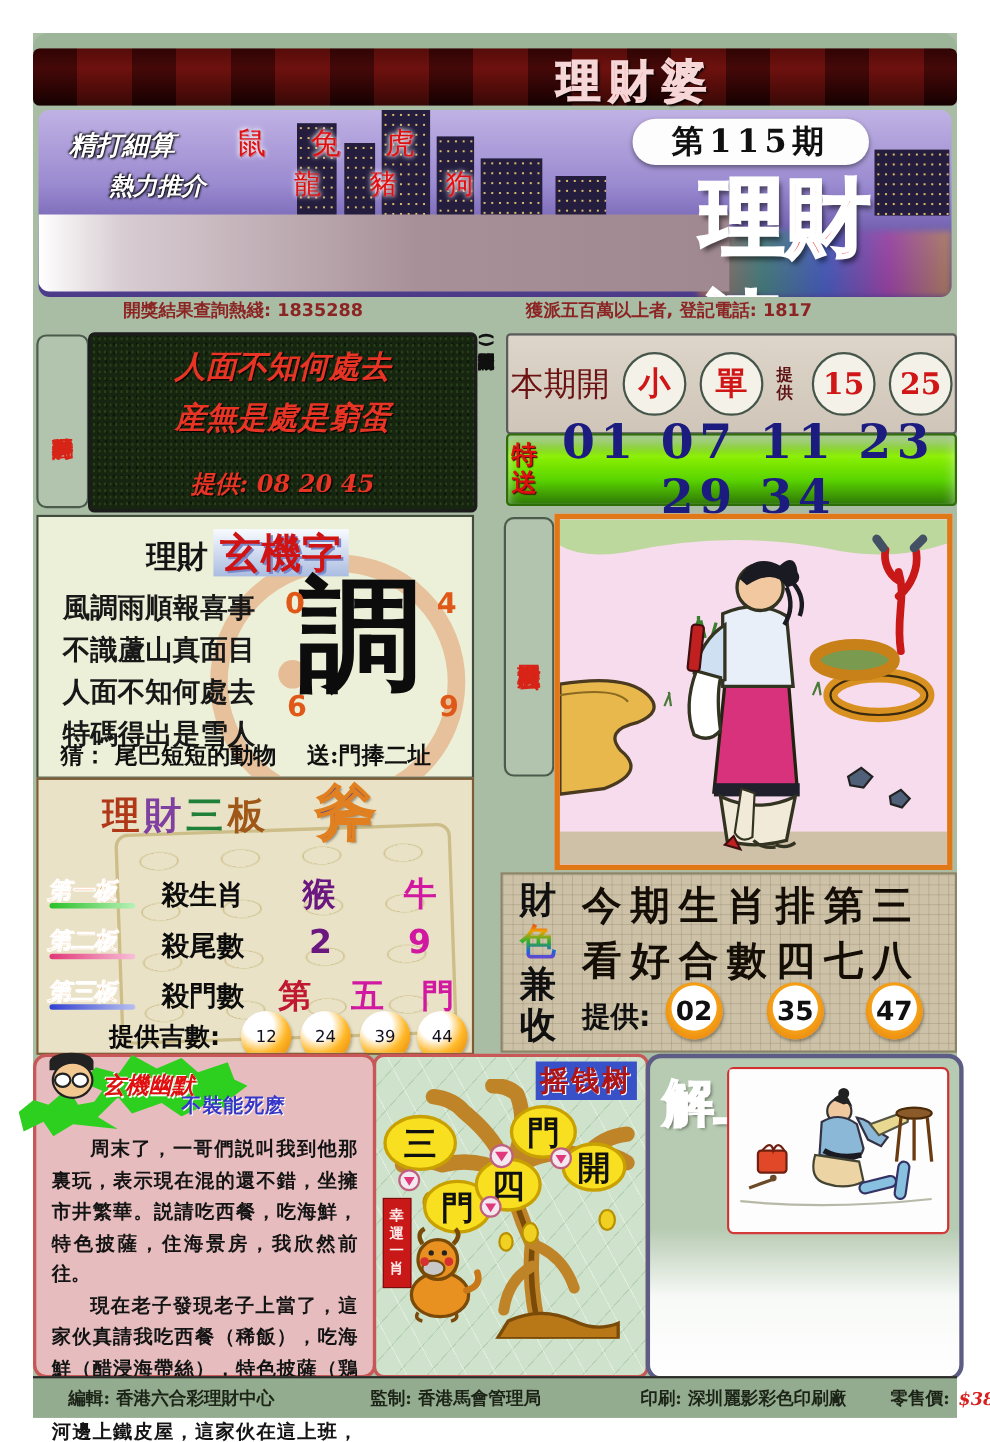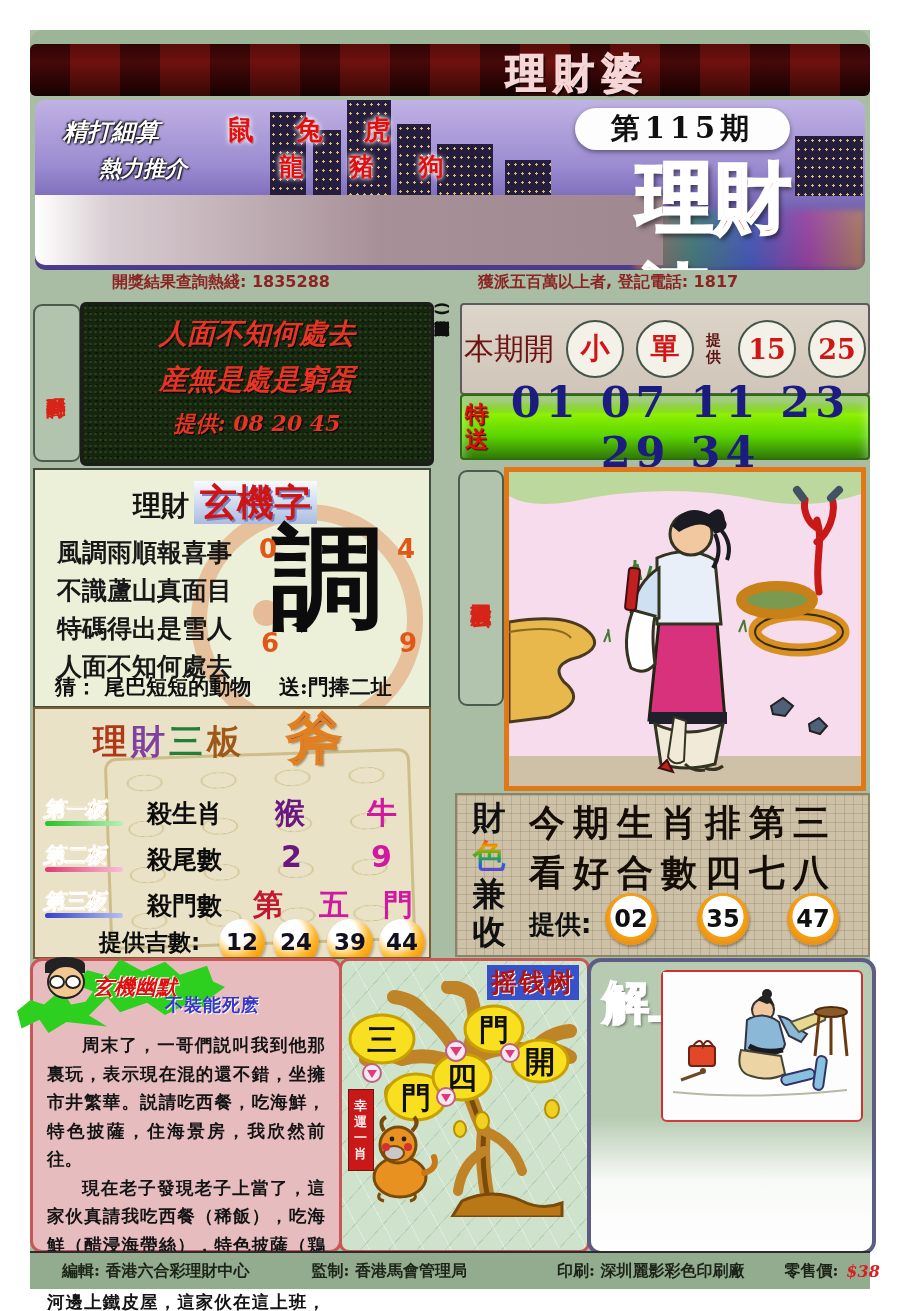--- a/index.html
+++ b/index.html
@@ -22,22 +22,22 @@
   
   .banner{left:35px;top:100px;width:830px;height:170px;border-radius:10px;overflow:hidden;
     background:linear-gradient(180deg,#c0b2e4 0%,#9a8ad0 40%,#6a58aa 70%,#4a3a88 100%);}
   .bldg{position:absolute;background:#241d3e;
     background-image:radial-gradient(circle,rgba(255,216,120,.85) 1px,transparent 1.4px);
     background-size:7px 9px;}
   .water{position:absolute;left:600px;top:110px;width:230px;height:60px;filter:blur(3px);opacity:.55;
     background:linear-gradient(90deg,#e08030,#38a060,#3868c8,#c040a0,#e0a030);}
   .banner-slogan{position:absolute;color:#ffffff;font-weight:bold;font-style:italic;
     text-shadow:1px 1px 2px #000,-1px -1px 2px #000;}
-  .banner-zodiac{position:absolute;color:#e01010;font-weight:700;
-    text-shadow:0 0 4px #fff,0 0 6px #fff,1px 1px 1px #803;margin-left:12px;}
+  .banner-zodiac{position:absolute;color:#e01010;font-weight:400;
+    text-shadow:0 0 4px #fff,0 0 6px #fff,1px 1px 1px #803;}
   .issue-pill{position:absolute;left:540px;top:8px;width:215px;height:42px;background:#fdfdfd;
     border-radius:21px;box-shadow:0 2px 5px rgba(0,0,0,.45);display:flex;align-items:center;justify-content:center;
     font-size:29px;color:#101010;letter-spacing:5px;font-weight:bold;}
   .banner-bigtitle{position:absolute;left:602px;top:48px;font-size:76px;font-weight:900;color:#ee1212;
     letter-spacing:2px;-webkit-text-stroke:3px #ffffff;text-shadow:3px 4px 5px rgba(0,0,0,.55);}
   .banner-blank{position:absolute;left:0;top:95px;width:628px;height:70px;border-radius:0 0 0 10px;
     background:linear-gradient(90deg,#ffffff,#d8cdd2 12%,#a89098 55%,#a08890 100%);}
   
   .hotline{top:272px;font-size:16px;font-weight:bold;color:#8c2424;}
   
@@ -85,21 +85,21 @@
   .sb-axe{position:absolute;left:252px;top:-6px;font-size:54px;font-weight:900;color:#2030b8;
     -webkit-text-stroke:2px #e08020;text-shadow:2px 2px 2px rgba(0,0,0,.35);}
   .board-badge{position:absolute;left:8px;width:86px;font-size:21px;font-weight:900;font-style:italic;
     color:#f07818;-webkit-text-stroke:.6px #ffffff;text-shadow:1px 1px 0 #fff;}
   .board-underline{position:absolute;left:10px;width:78px;height:5px;border-radius:3px;}
   .sb-row-label{position:absolute;left:112px;font-size:25px;font-weight:900;color:#0c0c0c;}
   .sb-val{position:absolute;font-size:30px;font-weight:900;}
   .lucky-label{position:absolute;left:64px;top:218px;font-size:23px;font-weight:900;color:#0c0c0c;}
   .ball-o{position:absolute;top:210px;width:46px;height:46px;border-radius:50%;
     background:radial-gradient(circle at 35% 28%,#ffffff 0 30%,#ffb828 58%,#e07800 100%);
-    display:flex;align-items:center;justify-content:center;font-size:23px;font-weight:700;color:#101020;
+    display:flex;align-items:center;justify-content:center;font-size:15px;font-weight:400;color:#101020;
     box-shadow:1px 2px 3px rgba(0,0,0,.3);}
   
   .pic-frame{left:504px;top:467px;width:352px;height:314px;border:5px solid #e07818;background:#f6dcec;overflow:hidden;}
   
   .caise{left:455px;top:793px;width:411px;height:160px;background:#cdc2a8;border:2px solid #8a8468;
     background-image:linear-gradient(rgba(110,100,70,.22) 1px,transparent 1px),
                      linear-gradient(90deg,rgba(110,100,70,.22) 1px,transparent 1px);
     background-size:9px 9px;overflow:hidden;}
   .caise-label{position:absolute;left:12px;top:4px;width:40px;text-align:center;}
   .caise-label span{display:block;font-size:33px;line-height:38px;font-weight:900;color:#101010;}
@@ -182,21 +182,21 @@
     <div class="banner-bigtitle">理財婆</div>
   </div>
 
   <div class="abs hotline" style="left:112px">開獎結果查詢熱綫:  1835288</div>
   <div class="abs hotline" style="left:478px">獲派五百萬以上者, 登記電話:  1817</div>
 
   <div class="abs side-label vert" style="left:33px;top:304px;width:44px;height:154px;font-size:19px">理財特碼詩</div>
   <div class="abs scratch serif">
     <div style="font-size:28px;margin-top:10px">人面不知何處去</div>
     <div style="font-size:28px;margin-top:8px">産無是處是窮蛋</div>
-    <div style="font-size:22px;margin-top:10px">提供: 08 20 45</div>
+    <div style="font-size:22px;margin-top:26px">提供: 08 20 45</div>
   </div>
   <div class="abs note-vert vert">(請刮開塗層觀閱)</div>
 
   <div class="abs benqi">
     <span class="benqi-label serif">本期開</span>
     <span class="circle" style="font-size:29px">小</span>
     <span class="circle" style="font-size:29px">單</span>
     <span class="tigong-v">提供</span>
     <span class="circle serif" style="font-size:27px">15</span>
     <span class="circle serif" style="font-size:27px">25</span>
@@ -209,22 +209,22 @@
   <div class="abs xjz">
     <div class="yinyang"></div>
     <div class="yinyang-dot"></div>
     <div class="xjz-title">
       <span class="black serif">理財</span>
       <span class="red">玄機字</span>
     </div>
     <div class="xjz-poem serif">
       <div>風調雨順報喜事</div>
       <div>不識蘆山真面目</div>
+      <div>人面不知何處去</div>
       <div>特碼得出是雪人</div>
-      <div>人面不知何處去</div>
     </div>
     <div class="xjz-big serif">調</div>
     <div class="xjz-corner" style="left:224px;top:64px">0</div>
     <div class="xjz-corner" style="left:362px;top:64px">4</div>
     <div class="xjz-corner" style="left:226px;top:158px">6</div>
     <div class="xjz-corner" style="left:364px;top:158px">9</div>
     <div class="xjz-foot serif" style="left:20px">猜： 尾巴短短的動物</div>
     <div class="xjz-foot serif" style="left:244px">送:門捧二址</div>
   </div>
 
@@ -421,19 +421,19 @@
 
         <rect x="118" y="100" width="34" height="10" rx="5" fill="#88c0e0" stroke="#336" stroke-width="2" transform="rotate(-14 135 105)"></rect>
         <rect x="152" y="84" width="10" height="34" rx="5" fill="#88c0e0" stroke="#336" stroke-width="2" transform="rotate(8 157 101)"></rect>
       </svg>
     </div>
     <div class="jie-fade"></div>
   </div>
 
   <div class="abs footer">
     <span class="seg" style="margin-left:32px">編輯:  香港六合彩理財中心</span>
-    <span class="seg" style="margin-left:62px">監制:  香港馬會管理局</span>
+    <span class="seg" style="margin-left:87px">監制:  香港馬會管理局</span>
     <span class="seg" style="margin-left:90px">印刷:  深圳麗影彩色印刷廠</span>
     <span class="seg" style="margin-left:40px">零售價:</span>
     <span class="seg price-red" style="margin-left:8px">$38</span>
 
   </div>
 </div>
 
 </body></html>

